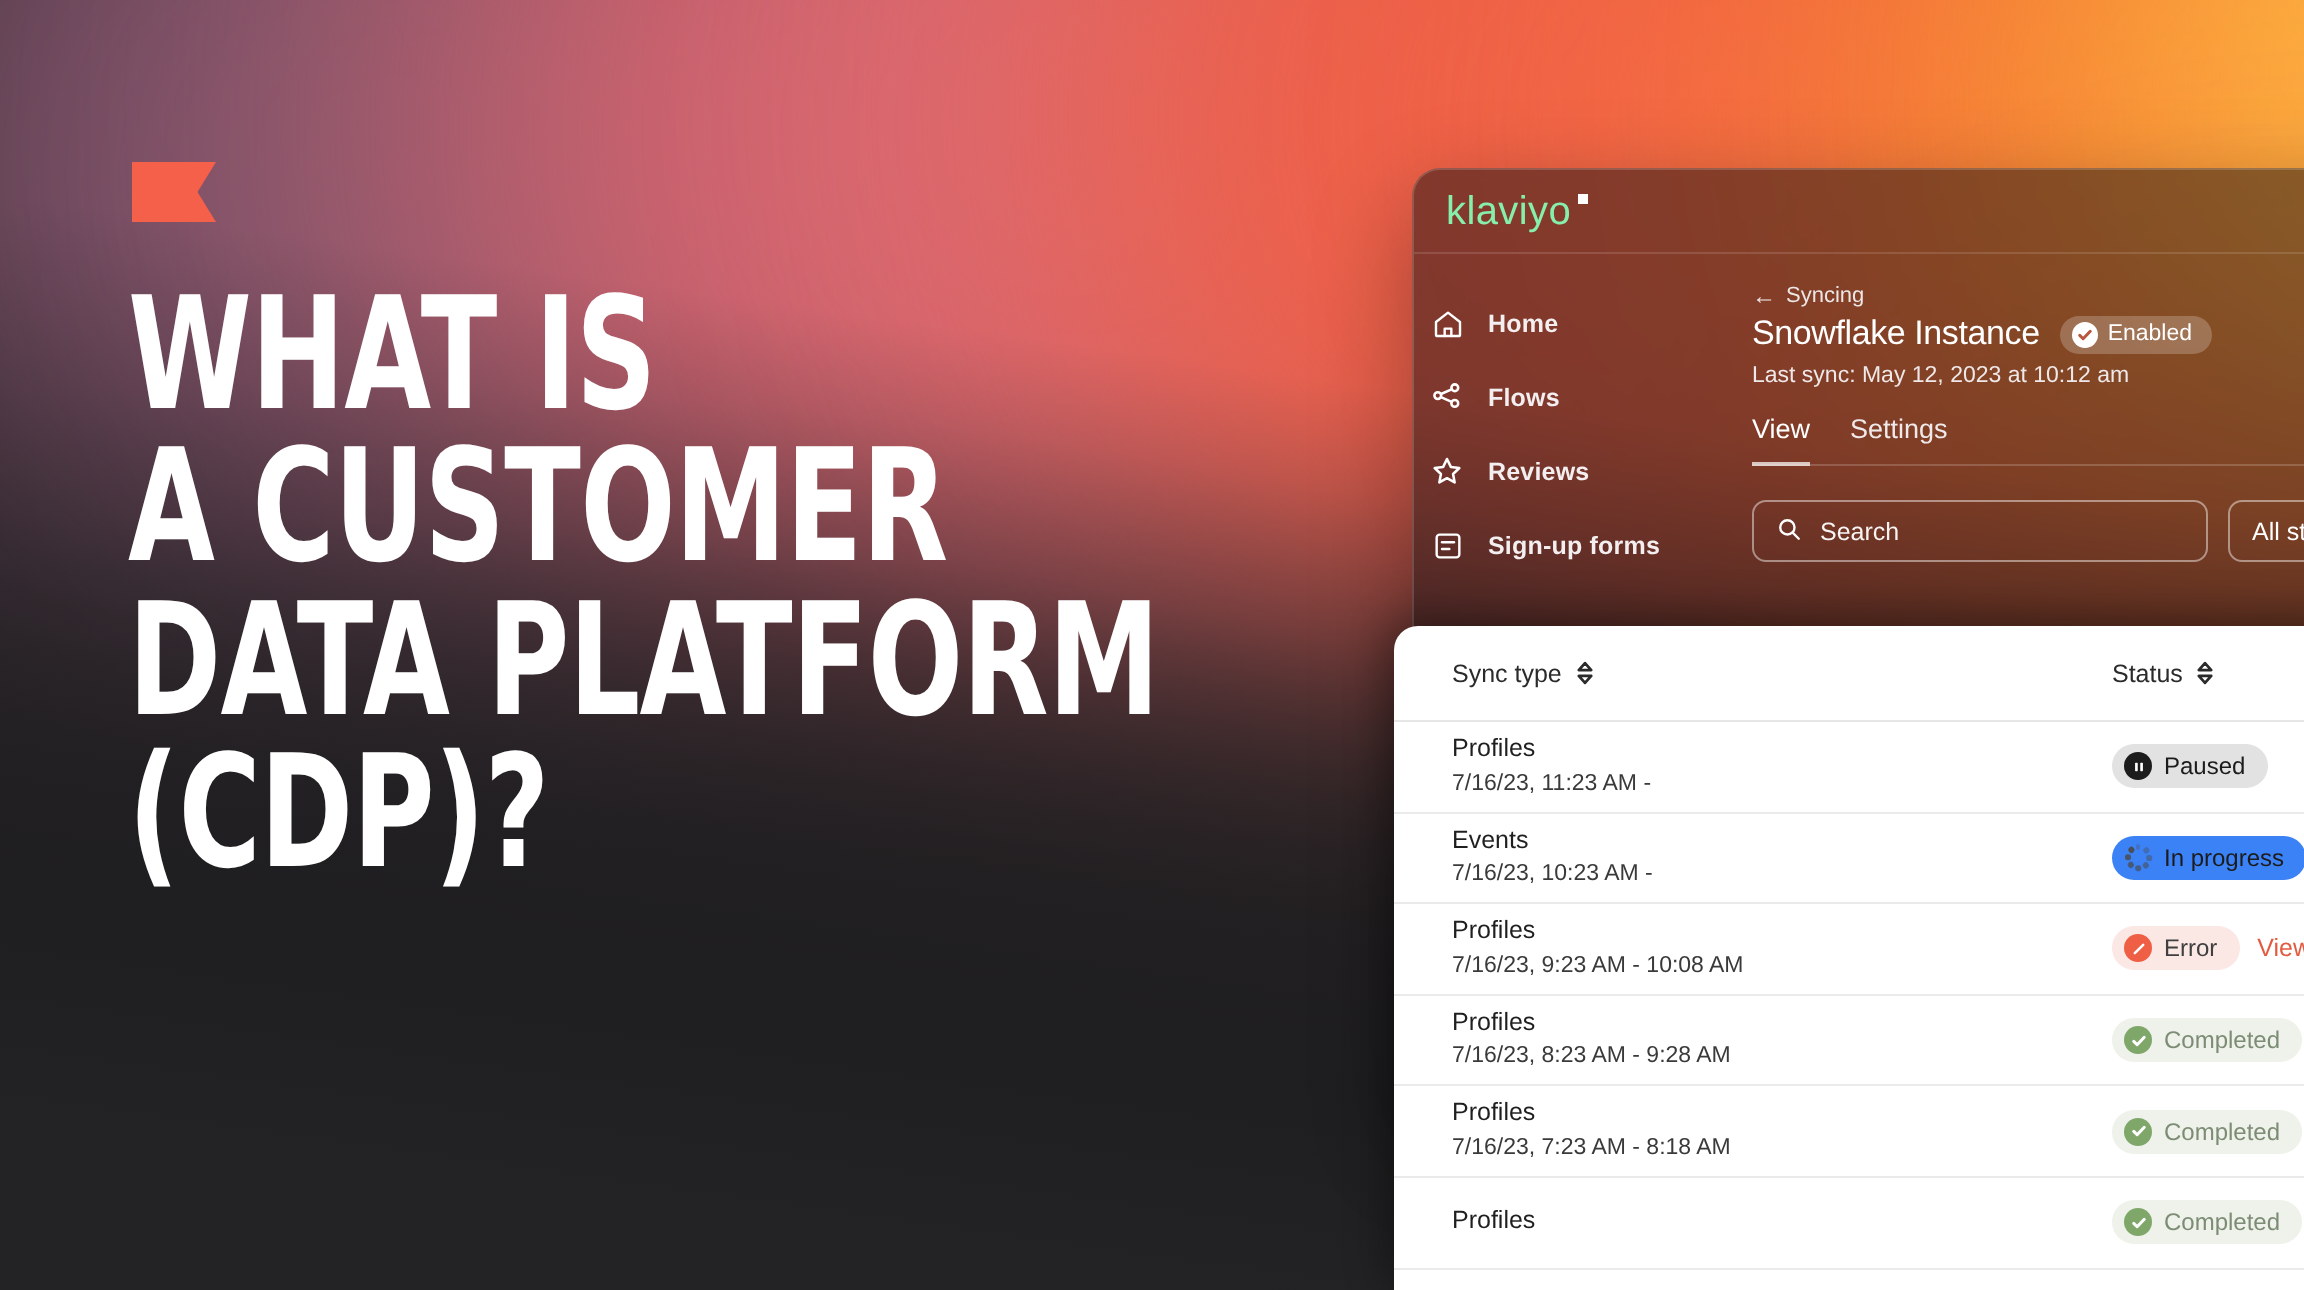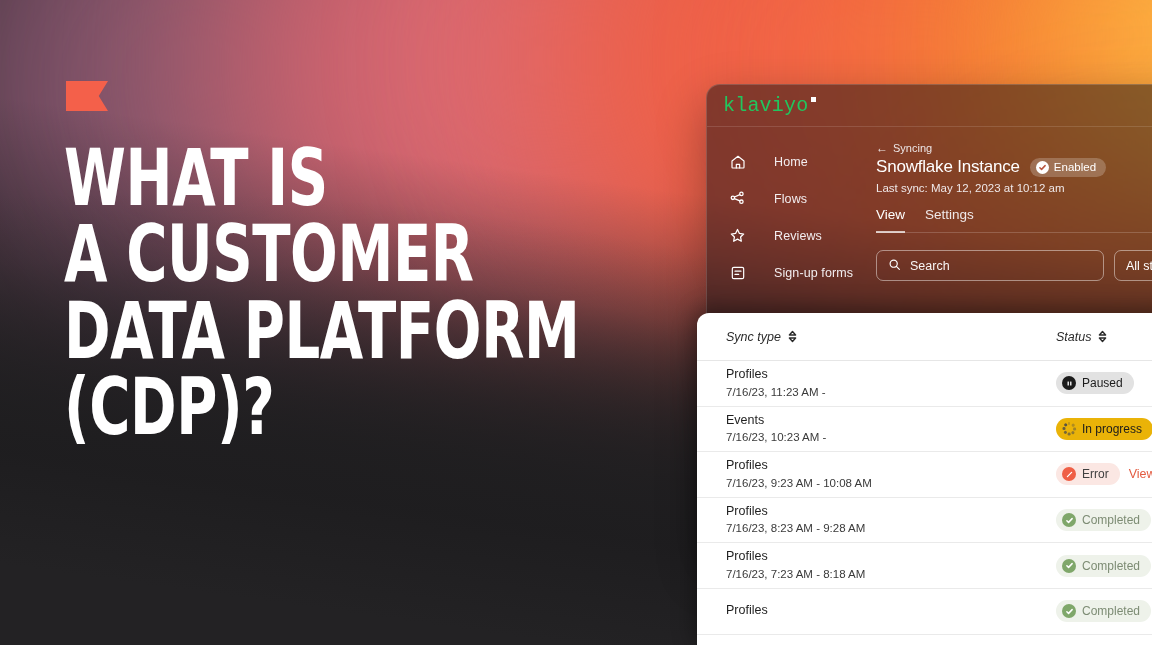--- a/index.html
+++ b/index.html
@@ -118,22 +118,22 @@
   .panel-topbar {
     position: relative;
     height: 42px;
     border-bottom: 1px solid rgba(255,255,255,0.13);
     display: flex;
     align-items: center;
     padding-left: 16px;
   }
   .klaviyo-mark {
     position: relative;
-    color: #22c55e;
-    font-family: Liberation Mono, monospace;
+    color: #86efac;
+    font-family: Liberation Sans, sans-serif;
     font-size: 20px;
     letter-spacing: .2px;
     line-height: 1;
   }
   .klaviyo-mark .tm {
     position: absolute;
     right: -8px; top: 1px;
     width: 5px; height: 5px;
     background: #fff;
   }
@@ -145,26 +145,27 @@
 
   
   .side-nav {
     width: 155px;
     padding-top: 16px;
     flex: 0 0 155px;
   }
   .nav-item {
     display: flex;
     align-items: center;
-    gap: 28px;
+    gap: 12px;
     height: 37px;
-    padding-left: 22px;
+    padding-left: 8px;
     color: #f3eef0;
     font-size: 12.5px;
     letter-spacing: .1px;
+    font-weight: bold;
   }
   .nav-item .ico {
     width: 17px; height: 17px;
     display: inline-flex;
     align-items: center; justify-content: center;
     flex: 0 0 17px;
   }
   .nav-item .ico svg { display: block; }
 
   
@@ -288,21 +289,20 @@
     height: 48px;
     padding: 0 0 0 29px;
     border-bottom: 1px solid #e6e6e6;
   }
   .th {
     color: #2b2b2b;
     font-size: 12.5px;
     display: inline-flex;
     align-items: center;
     gap: 6px;
-    font-style: italic;
   }
   .th.col-type { flex: 0 0 330px; }
   .th.col-status { flex: 1; }
   .sortico { display: inline-block; line-height: 0; }
 
   .trow {
     display: flex;
     align-items: center;
     height: 45.6px;
     padding-left: 29px;
@@ -333,21 +333,21 @@
     white-space: nowrap;
   }
   .badge .bico {
     width: 14px; height: 14px;
     border-radius: 50%;
     display: inline-flex; align-items: center; justify-content: center;
     flex: 0 0 14px;
   }
   .badge-paused { background: #e2e2e2; color: #1c1c1c; }
   .badge-paused .bico { background: #1c1c1c; }
-  .badge-progress { background: #eab308; color: #1c1c1c; }
+  .badge-progress { background: #3b82f6; color: #1c1c1c; }
   .badge-error { background: #fbe7e3; color: #404040; }
   .badge-error .bico { background: #ef5f46; }
   .badge-completed { background: #eef2ea; color: #7d8c74; }
   .badge-completed .bico { background: #7fa76a; }
 
   .view-link {
     color: #e35b41;
     font-size: 12.5px;
     white-space: nowrap;
   }

